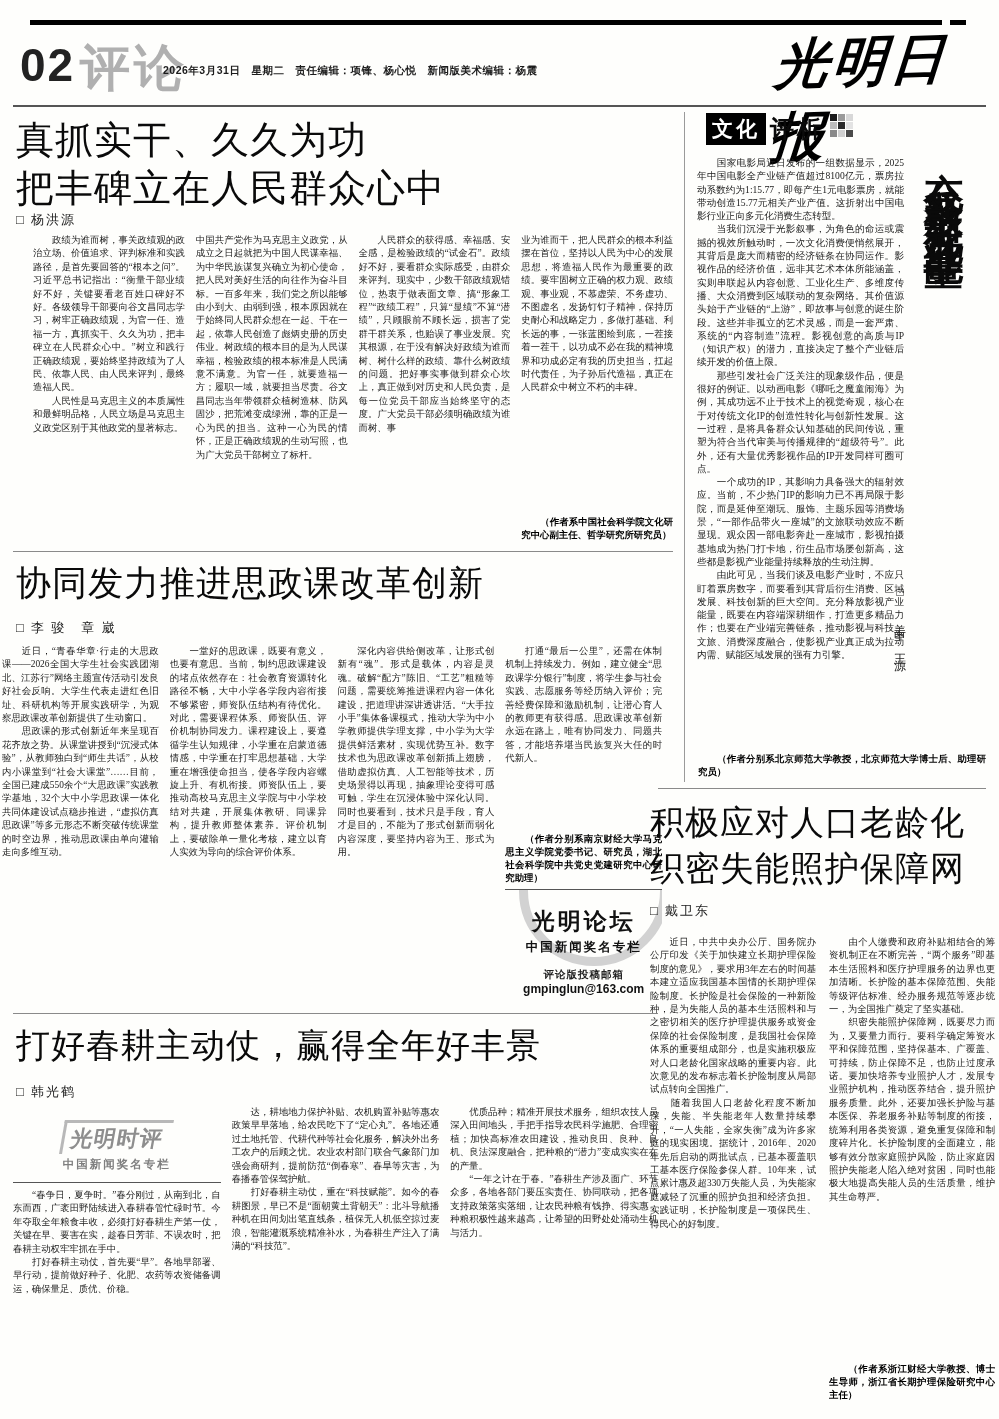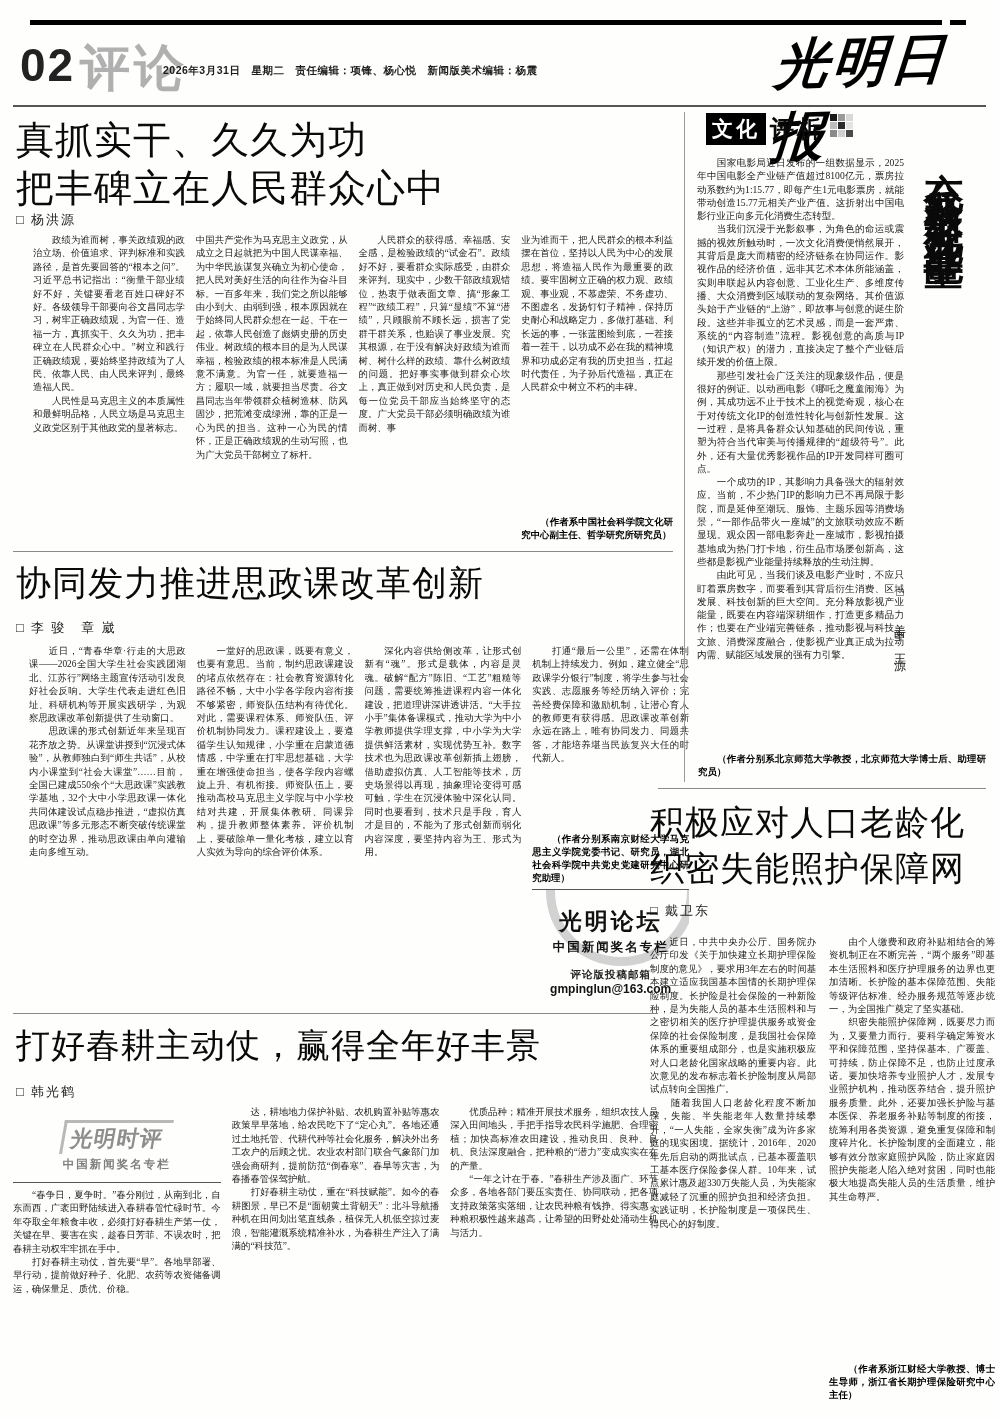--- a/index.html
+++ b/index.html
@@ -72,21 +72,21 @@
   <div class="col flexcol" style="flex:1;">
     <div class="bt grow">业为谁而干，把人民群众的根本利益摆在首位，坚持以人民为中心的发展思想，将造福人民作为最重要的政绩。要牢固树立正确的权力观、政绩观、事业观，不慕虚荣、不务虚功、不图虚名，发扬钉钉子精神，保持历史耐心和战略定力，多做打基础、利长远的事，一张蓝图绘到底，一茬接着一茬干，以功成不必在我的精神境界和功成必定有我的历史担当，扛起时代责任，为子孙后代造福，真正在人民群众中树立不朽的丰碑。</div>
     <div class="src">　　（作者系中国社会科学院文化研究中心副主任、哲学研究所研究员）</div>
   </div>
 </div>
 
 <div class="abs rule" style="left:13px;top:551px;width:660px;"></div>
 
 <div class="abs hl" style="left:16px;top:562px;font-size:35px;line-height:44px;width:640px;">协同发力推进思政课改革创新</div>
 <div class="abs author" style="left:16px;top:619px;">□ 李 骏　章 崴</div>
-<div class="abs cols" style="left:29px;top:645px;width:660px;height:363px;gap:11px;">
+<div class="abs cols" style="left:2px;top:645px;width:660px;height:363px;gap:11px;">
   <div class="col bt" style="flex:1;">　　近日，“青春华章·行走的大思政课——2026全国大学生社会实践团湖北、江苏行”网络主题宣传活动引发良好社会反响。大学生代表走进红色旧址、科研机构等开展实践研学，为观察思政课改革创新提供了生动窗口。
 　　思政课的形式创新近年来呈现百花齐放之势。从课堂讲授到“沉浸式体验”，从教师独白到“师生共话”，从校内小课堂到“社会大课堂”……目前，全国已建成550余个“大思政课”实践教学基地，32个大中小学思政课一体化共同体建设试点稳步推进，“虚拟仿真思政课”等多元形态不断突破传统课堂的时空边界，推动思政课由单向灌输走向多维互动。</div>
   <div class="col bt" style="flex:1;">　　一堂好的思政课，既要有意义，也要有意思。当前，制约思政课建设的堵点依然存在：社会教育资源转化路径不畅，大中小学各学段内容衔接不够紧密，师资队伍结构有待优化。对此，需要课程体系、师资队伍、评价机制协同发力。课程建设上，要遵循学生认知规律，小学重在启蒙道德情感，中学重在打牢思想基础，大学重在增强使命担当，使各学段内容螺旋上升、有机衔接。师资队伍上，要推动高校马克思主义学院与中小学校结对共建，开展集体教研、同课异构，提升教师整体素养。评价机制上，要破除单一量化考核，建立以育人实效为导向的综合评价体系。</div>
   <div class="col bt" style="flex:1;">　　深化内容供给侧改革，让形式创新有“魂”。形式是载体，内容是灵魂。破解“配方”陈旧、“工艺”粗糙等问题，需要统筹推进课程内容一体化建设，把道理讲深讲透讲活。“大手拉小手”集体备课模式，推动大学为中小学教师提供学理支撑，中小学为大学提供鲜活素材，实现优势互补。数字技术也为思政课改革创新插上翅膀，借助虚拟仿真、人工智能等技术，历史场景得以再现，抽象理论变得可感可触，学生在沉浸体验中深化认同。同时也要看到，技术只是手段，育人才是目的，不能为了形式创新而弱化内容深度，要坚持内容为王、形式为用。</div>
   <div class="col flexcol" style="flex:1;">
     <div class="bt grow">　　打通“最后一公里”，还需在体制机制上持续发力。例如，建立健全“思政课学分银行”制度，将学生参与社会实践、志愿服务等经历纳入评价；完善经费保障和激励机制，让潜心育人的教师更有获得感。思政课改革创新永远在路上，唯有协同发力、同题共答，才能培养堪当民族复兴大任的时代新人。</div>
     <div class="src" style="margin-bottom:5px;">　　（作者分别系南京财经大学马克思主义学院党委书记、研究员，湖北社会科学院中共党史党建研究中心研究助理）</div>
     <div class="forum" style="height:118px;flex:0 0 auto;">
       <div class="circle"></div>
       <div class="t1">光明论坛</div>

